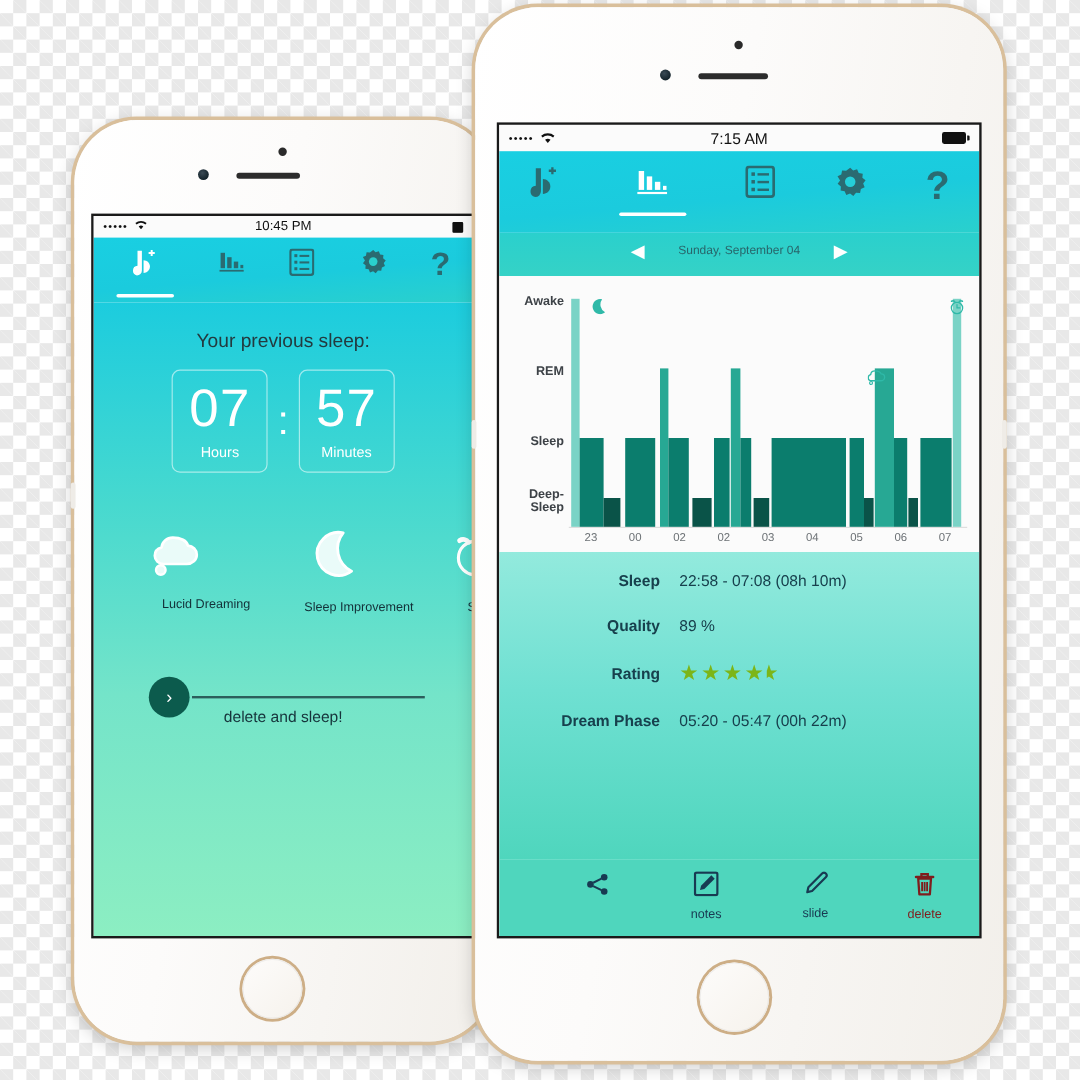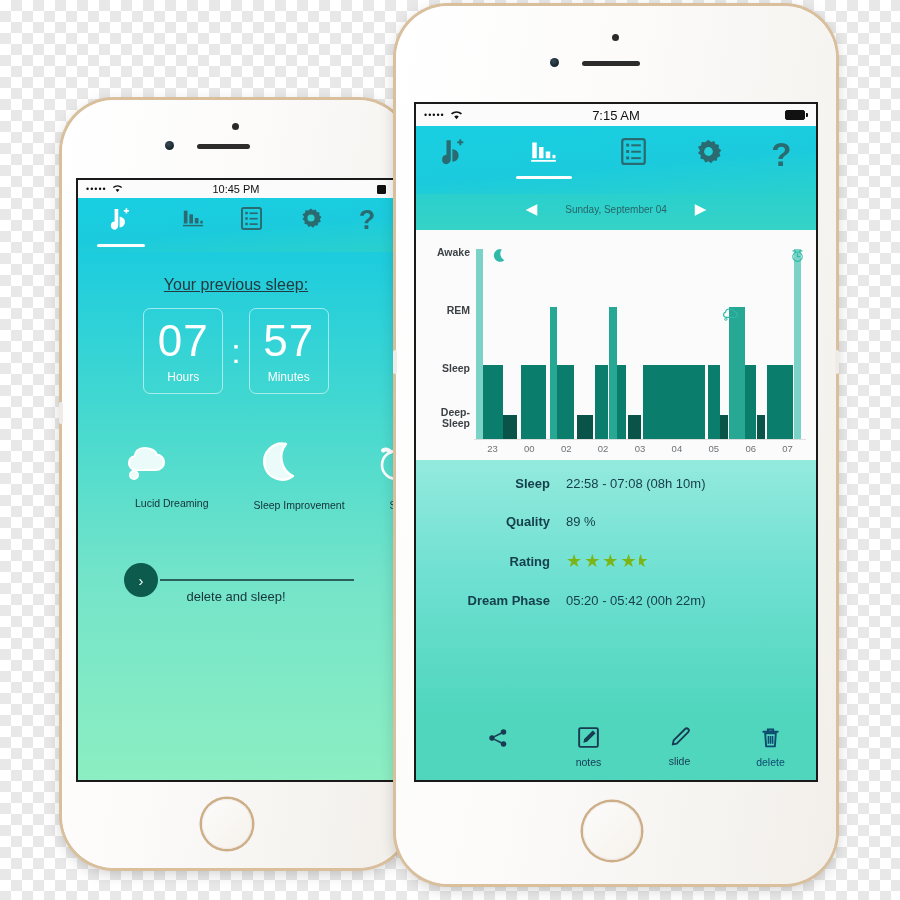--- a/index.html
+++ b/index.html
@@ -159,29 +159,29 @@
 
   
   .toolbar {
     display:flex; align-items:flex-start; padding:10px 0 0;margin-left:36px;
   }
   .tool {
     flex:1; display:flex; flex-direction:column; align-items:center;
     gap:4px; cursor:pointer; color:#183a52;
   }
   .tool .tlabel { font-size:10.5px; }
-  .tool.danger { color:#0c4a6e; }
+  .tool.danger { color:#7f1d1d; }
 
   
   .home-body {
     background:linear-gradient(180deg,#1cccde 0%,#47d9cf 32%,#74e4c9 62%,#8ceec2 100%);
     flex:1; display:flex; flex-direction:column; align-items:center;
     padding-top:24px; position:relative;
   }
-  .prev-title { color:#233a3f; font-size:16px; margin-bottom:14px;text-decoration:underline; }
+  .prev-title { color:#233a3f; font-size:16px; margin-bottom:14px; }
   .timeblocks { display:flex; align-items:center; gap:8px; }
   .tblock {
     width:80px; height:86px; border:1px solid rgba(255,255,255,.55);
     border-radius:7px; display:flex; flex-direction:column;
     align-items:center; justify-content:center; color:#fff;
   }
   .tnum { font-size:44px; font-weight:300; line-height:1; letter-spacing:1px; }
   .tunit { font-size:12px; margin-top:7px; }
   .colon { color:#fff; font-size:34px; font-weight:300; }
 
@@ -499,21 +499,21 @@
           <div class="stars">
             <span class="star" style="color: rgb(124, 181, 24);">★</span>
             <span class="star" style="color: rgb(124, 181, 24);">★</span>
             <span class="star" style="color: rgb(124, 181, 24);">★</span>
             <span class="star" style="color: rgb(124, 181, 24);">★</span>
             <span class="star half" style="color: rgb(124, 181, 24);">★</span>
           </div>
         </div>
         <div class="stat-row">
           <div class="stat-label">Dream Phase</div>
-          <div class="stat-value">05:20 - 05:42  (00h 22m)</div>
+          <div class="stat-value">05:20 - 05:47  (00h 22m)</div>
         </div>
       </div>
 
     <div class="stats" style="flex:0 0 auto; background:#4fd6bd; padding:0 0 12px;">
       <div class="toolbar" id="toolbar">
           <div class="tool">
             <span><svg width="22" height="22" viewBox="0 0 24 24">
                 <circle cx="18" cy="5.5" r="3" fill="currentColor"></circle>
                 <circle cx="18" cy="18.5" r="3" fill="currentColor"></circle>
                 <circle cx="5.5" cy="12" r="3" fill="currentColor"></circle>

